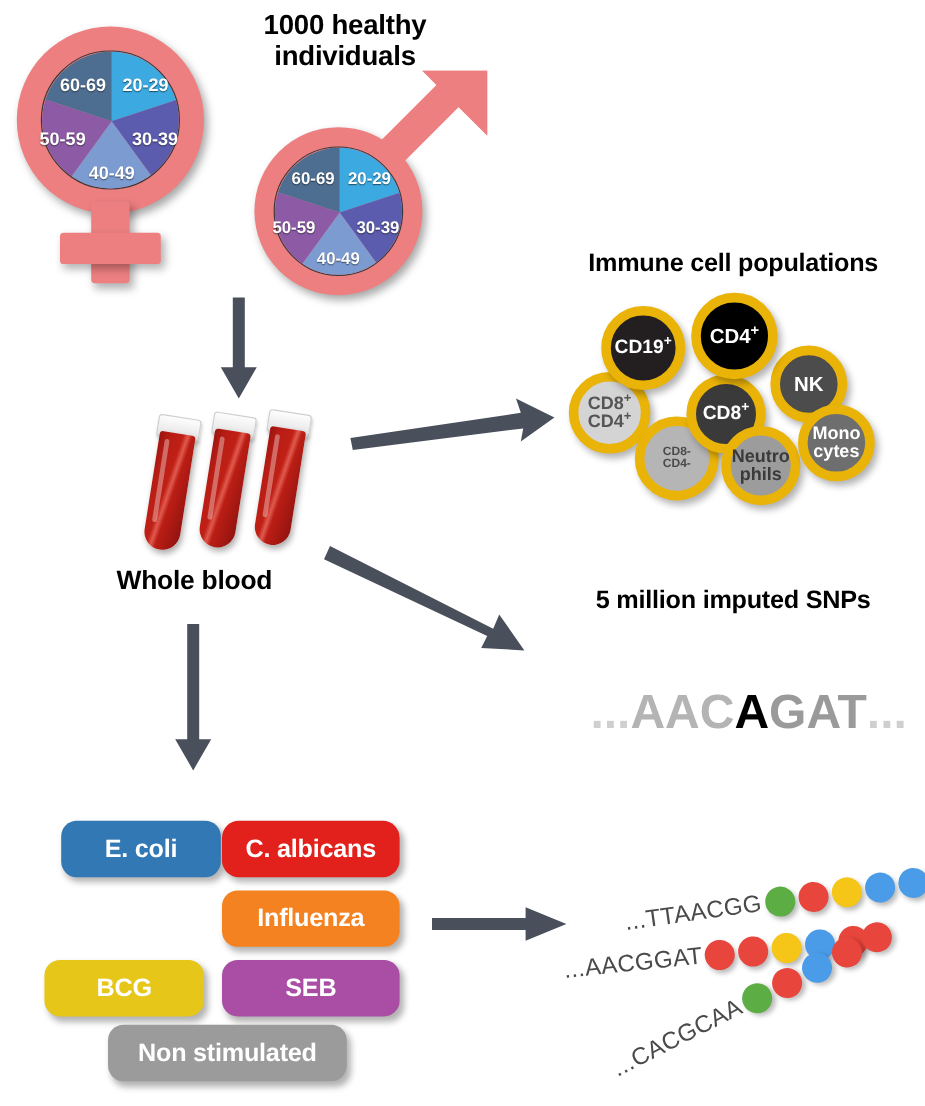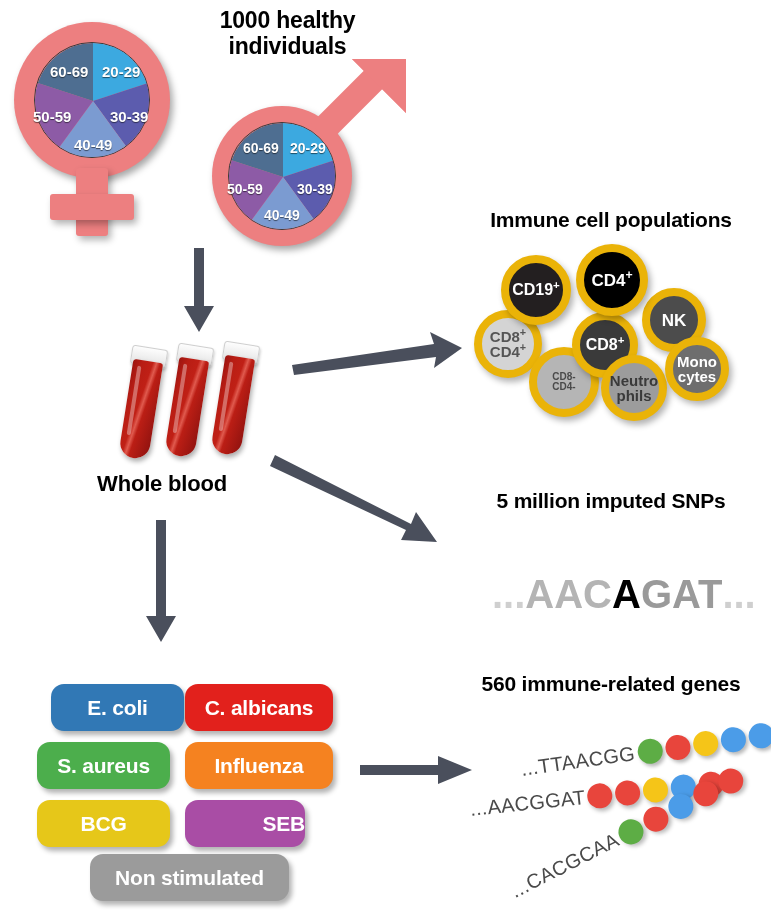--- a/index.html
+++ b/index.html
@@ -215,47 +215,43 @@
   <div class="abs hdr" style="left:455px;top:489px;width:312px;font-size:21px;text-align:center;">5 million imputed SNPs</div>
 
 
   <div class="snprow" style="left:492px;top:572px;font-size:40px;text-align:right;">
     <span class="g0">...</span><span class="g1">AAC</span><span class="gv">A</span><span class="g2">GAT</span><span class="g0">...</span>
   </div>
 
   <div class="stim" style="left:37px;top:684px;width:133px;height:47px;background:#3178B5;font-size:21px;margin-left:14px;">
     <span>E. coli</span>
   </div>
-  <div class="stim" style="left:185px;top:684px;width:148px;height:47px;background:#E2211C;font-size:21px;">
+  <div class="stim" style="left:185px;top:684px;width:148px;height:47px;background:#E2211C;font-size:21px;border-radius:14px;">
     <span>C. albicans</span>
-  </div>
-  <div class="stim" style="left:37px;top:742px;width:133px;height:47px;background:#4CAE4C;font-size:21px;">
-    <span>S. aureus</span>
   </div>
   <div class="stim" style="left:185px;top:742px;width:148px;height:47px;background:#F58220;font-size:21px;">
     <span>Influenza</span>
   </div>
   <div class="stim" style="left:37px;top:800px;width:133px;height:47px;background:#E6C719;font-size:21px;">
     <span>BCG</span>
   </div>
-  <div class="stim" style="left:185px;top:800px;width:120px;height:47px;background:#A94DA5;font-size:21px;justify-content:flex-end;">
+  <div class="stim" style="left:185px;top:800px;width:148px;height:47px;background:#A94DA5;font-size:21px;">
     <span>SEB</span>
   </div>
   <div class="stim" style="left:90px;top:854px;width:199px;height:47px;background:#9B9B9B;font-size:21px;">
     <span>Non stimulated</span>
   </div>
 
   <div class="abs arrow" style="left:360px;top:755px;">
     <svg width="116" height="32">
       <path d="M0,10 L78,10 L78,1 L112,15 L78,29 L78,20 L0,20 Z" fill="#4A4F5C"></path>
     </svg>
   </div>
 
   <div class="abs hdr" style="left:452px;top:672px;width:318px;font-size:21px;">
-    <div>560 immune-related genes</div>
   </div>
 
   <div class="strand" style="left:521px;top:757px;transform:rotate(-8deg);">
     <span class="seq" style="font-size:20px;">...TTAACGG</span>
     <span class="dot" style="width:25px;height:25px;background:#5DAD45;margin-left:3px;"></span>
     <span class="dot" style="width:25px;height:25px;background:#E8453C;margin-left:3px;"></span>
     <span class="dot" style="width:25px;height:25px;background:#F5C518;margin-left:3px;"></span>
     <span class="dot" style="width:25px;height:25px;background:#4B9CE8;margin-left:3px;"></span>
     <span class="dot" style="width:25px;height:25px;background:#4B9CE8;margin-left:3px;"></span>
   </div>

